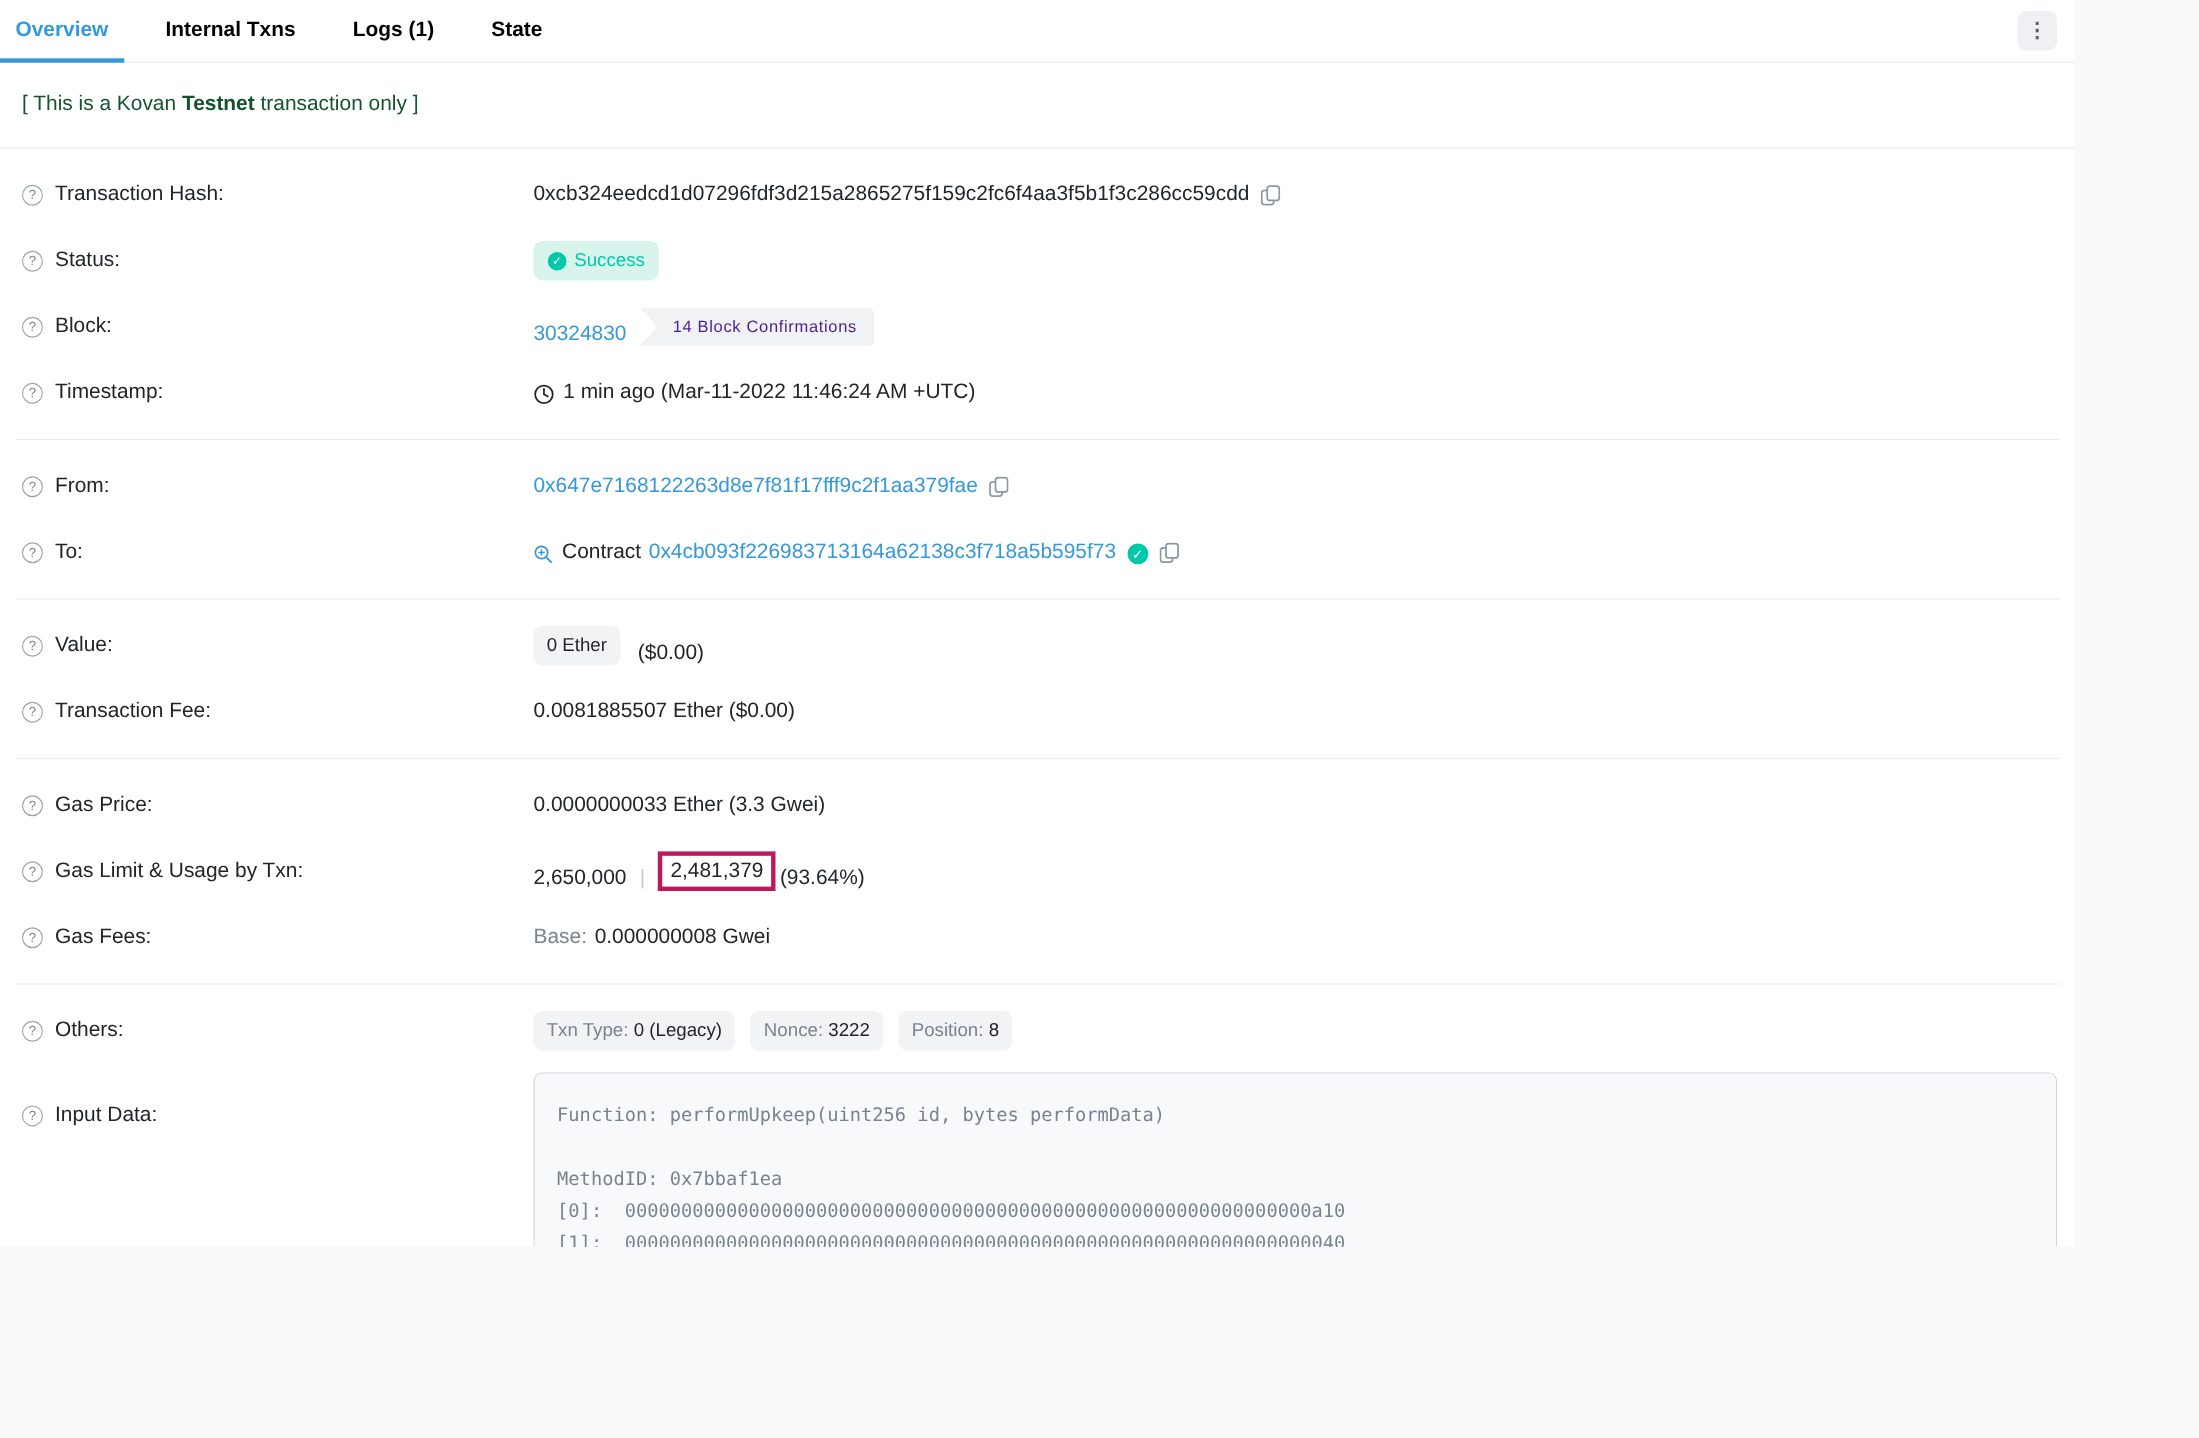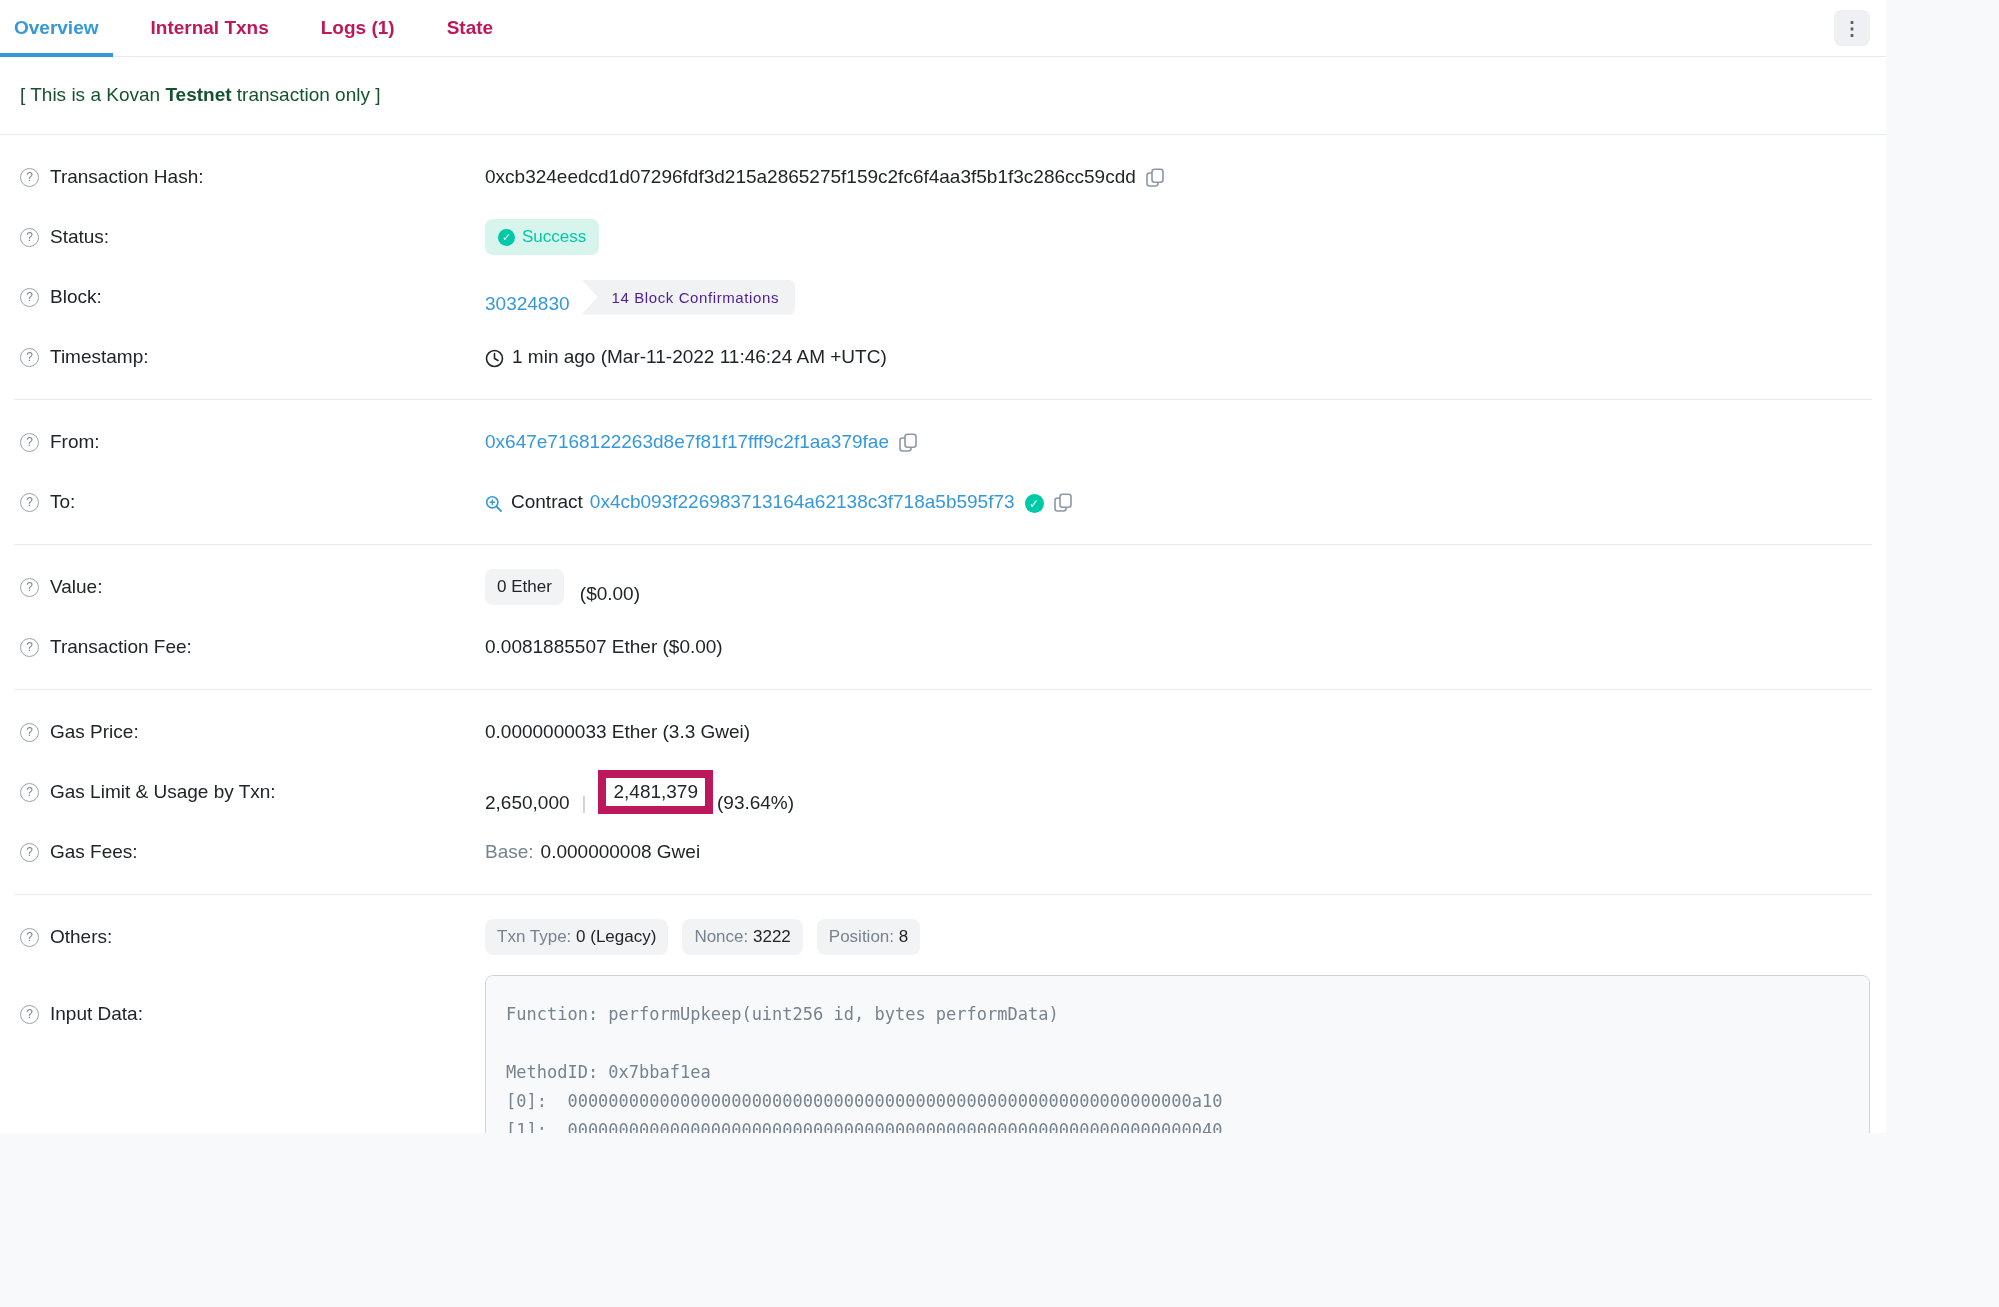--- a/index.html
+++ b/index.html
@@ -2,21 +2,21 @@
 <html><head>
 <meta charset="utf-8">
 <style>
   * { margin:0; padding:0; box-sizing:border-box; }
   html,body { width:1999px; height:1307px; font-family:"Liberation Sans", sans-serif; background:#f8f9fa; }
   .card { position:relative; width:1886px; height:1133px; background:#ffffff; overflow:hidden; }
 
   
   .tabbar { display:flex; align-items:center; height:57px; border-bottom:1px solid #e7eaf3; padding:0 16px 0 0; }
   .tab { position:relative; height:100%; display:flex; align-items:center; padding:0 14px; margin-right:24px;
-         font-size:19px; font-weight:600; color:#be185d; cursor:pointer; }
+         font-size:19px; font-weight:600; color:#000000; cursor:pointer; }
   .tab.active { color:#3498db; }
   .tab.active::after { content:""; position:absolute; left:0; right:0; bottom:-1px; height:4px; background:#3498db; }
   .tab-spacer { flex:1; }
   .kebab-btn { width:36px; height:36px; border-radius:8px; background:#eef0f3; display:flex; align-items:center;
                justify-content:center; font-size:19px; font-weight:bold; color:#596066; cursor:pointer; }
 
   
   .notice { padding:27px 20px 28px; font-size:19px; color:#14532d; border-bottom:1px solid #e7eaf3; }
   .notice b { font-weight:bold; }
 
@@ -50,21 +50,21 @@
                clip-path: polygon(0 0, 100% 0, 100% 100%, 0 100%, 16px 50%); }
 
   
   .pill { background:#f2f3f5; border-radius:8px; padding:8px 12px; font-size:17px; color:#212529; }
   .pill .muted { color:#77838f; }
   .pill + .pill { margin-left:14px; }
 
   .muted { color:#77838f; }
   .sep { color:#c3cad2; margin:0 12px; }
 
-  .annot { border:8px solid #be185d; padding:3px 7px; margin-right:4px; }
+  .annot { border:4px solid #be185d; padding:3px 7px; margin-right:4px; }
 
   
   .inputbox { width:1385px; height:212px; background:#f8f9fa; border:1px solid #ced4da; border-radius:8px;
               padding:24px 20px; font-family:"DejaVu Sans Mono","Liberation Mono",monospace; font-size:17px;
               line-height:29px; color:#77838f; resize:both; white-space:pre; overflow:auto; }
   .btnrow { margin-top:13px; display:flex; align-items:center; }
   .btn { background:#6c757d; color:#ffffff; border:none; border-radius:8px; height:41px; padding:0 18px;
          font-size:16px; font-family:"Liberation Sans",sans-serif; display:inline-flex; align-items:center; cursor:pointer; }
   .btn + .btn { margin-left:16px; }
   .btn .chev { margin-left:10px; display:inline-flex; }

